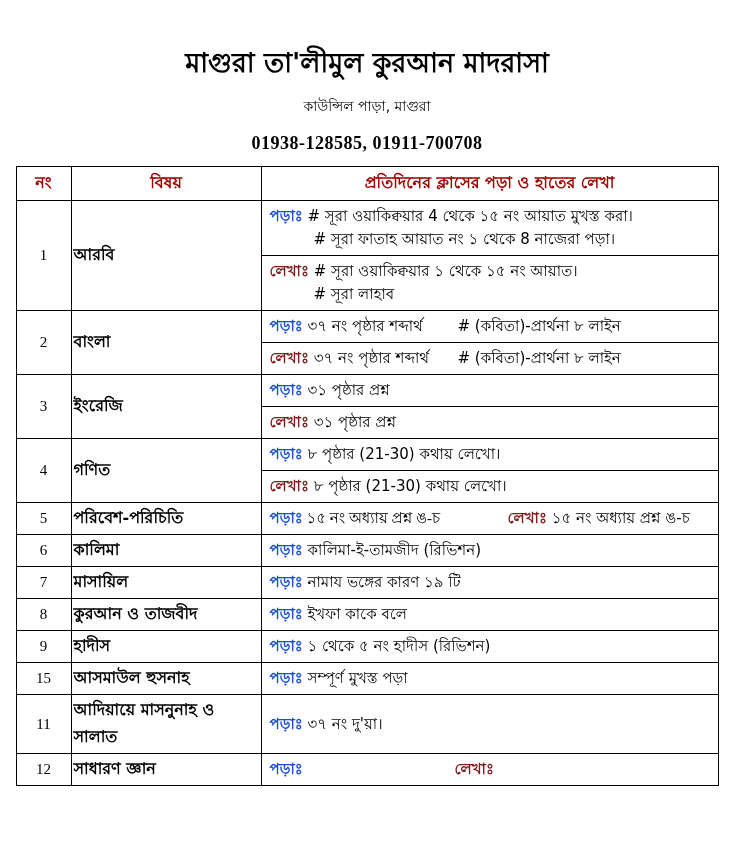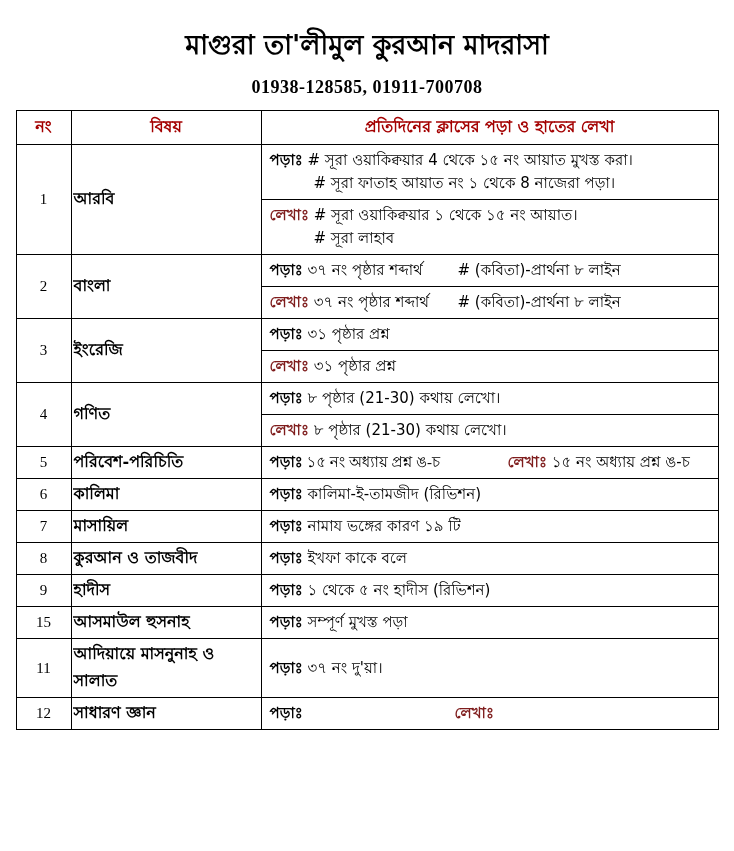--- a/index.html
+++ b/index.html
@@ -1,21 +1,21 @@
 <!DOCTYPE html>
 <html><head>
 <meta charset="utf-8">
 <style>
   html,body{margin:0;padding:0;background:#ffffff;}
   .page{
     width:734px;height:851px;background:#ffffff;box-sizing:border-box;
     font-family:"DejaVu Sans","Liberation Sans",sans-serif;color:#000;
     overflow:hidden;position:relative;
   }
-  .doc-header{text-align:center;padding-top:29px;}
+  .doc-header{text-align:center;padding-top:47px;}
   .title{font-size:27px;font-weight:bold;margin:0 0 16px 0;line-height:1.2;}
   .subtitle{font-size:14px;margin-bottom:14px;}
   .phones{font-family:"Liberation Serif","DejaVu Serif",serif;font-weight:bold;font-size:18px;letter-spacing:.5px;margin-bottom:12px;}
   .classline{font-size:19px;font-weight:bold;margin-bottom:14px;}
   .classname{color:#0f0fe8;}
   .sep{margin:0 5px;}
   .date-hl{background:#ffff00;padding:1px 3px;}
   table.sched{
     border-collapse:collapse;margin:0 auto;width:702px;table-layout:fixed;
   }
@@ -24,33 +24,34 @@
   th{font-size:16px;font-weight:bold;color:#a40000;height:34px;text-align:center;padding:2px;}
   td.c-no{text-align:center;font-size:15px;font-family:"Liberation Serif","DejaVu Serif",serif;}
   td.c-sub{text-align:left;font-size:16px;font-weight:bold;padding:2px;}
   td.c-det{font-size:15px;text-align:left;padding:4px 6px 4px 8px;}
   td.det-tall{height:50px;}
   td.det-mid{height:30px;}
   td.det-single{height:32px;}
   .line{line-height:23px;white-space:nowrap;}
   .indent{padding-left:44px;}
   .lbl{font-weight:bold;}
-  .pora{color:#000000;}
+  .pora{color:#1d4ed8;}
   .lekha{color:#7f1d1d;}
   .blk-190{display:inline-block;width:188px;white-space:nowrap;vertical-align:top;}
   .blk-238{display:inline-block;width:238px;white-space:nowrap;vertical-align:top;font-family:Liberation Serif, serif;}
   .blk-185{display:inline-block;width:185px;white-space:nowrap;vertical-align:top;}
 </style>
 </head>
 <body>
 
 <div class="page">
 
   <div class="doc-header">
     <h1 class="title">মাগুরা তা'লীমুল কুরআন মাদরাসা</h1>
+    <div class="subtitle">কাউন্সিল পাড়া, মাগুরা</div>
     <div class="phones">01938-128585, 01911-700708</div>
   </div>
 
   <table class="sched">
     <colgroup>
         <col class="c1">
         <col class="c2">
         <col class="c3">
       </colgroup>
     <thead>

